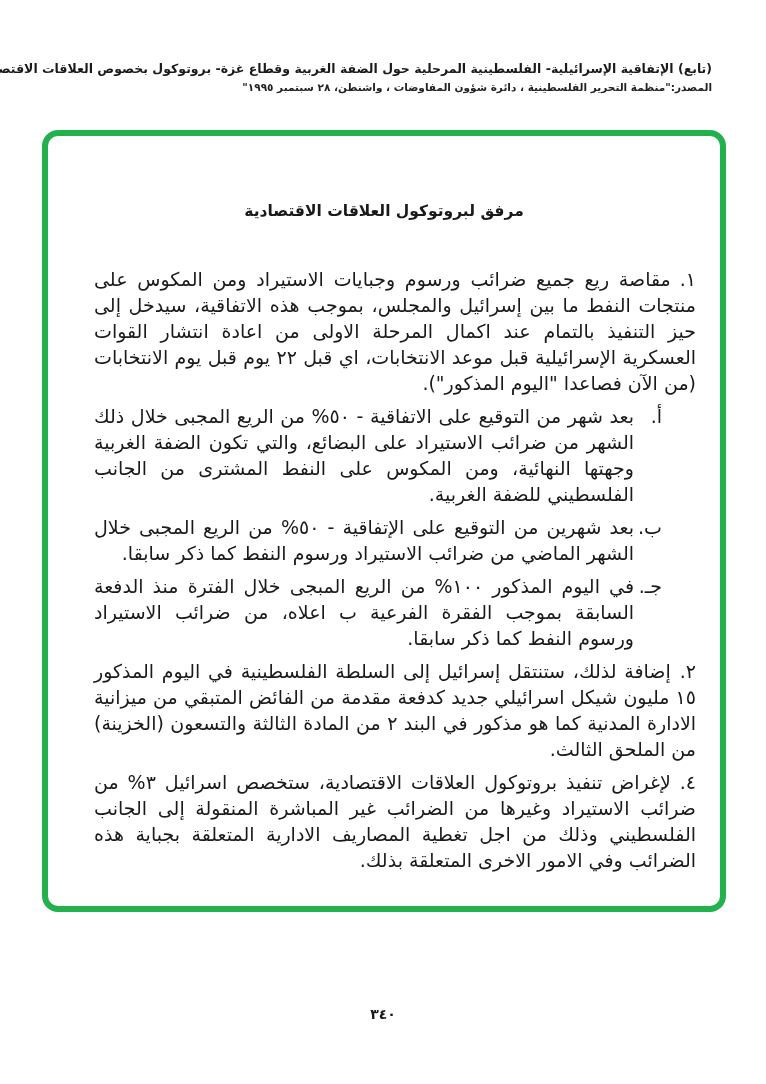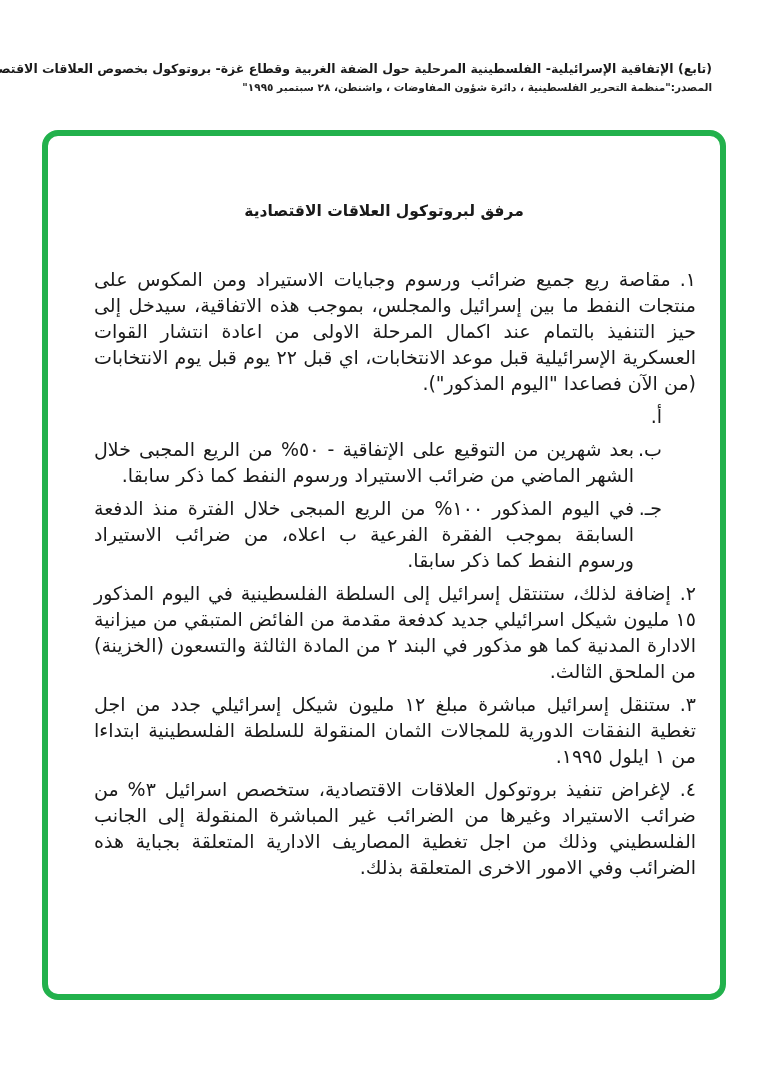--- a/index.html
+++ b/index.html
@@ -36,21 +36,21 @@
     font-size: 10.5px;
     font-weight: bold;
     margin-top: 3px;
     color: #222;
   }
   .green-box {
     position: absolute;
     top: 130px;
     left: 42px;
     width: 684px;
-    height: 870px;
+    height: 782px;
     border: 6px solid var(--border-green, #22b14c);
     border-radius: 16px;
     background: #ffffff;
   }
   .doc-title {
     direction: rtl;
     text-align: center;
     font-size: 15.5px;
     font-weight: bold;
     margin-top: 66px;
@@ -108,35 +108,38 @@
 
     <h1 class="doc-title">مرفق لبروتوكول العلاقات الاقتصادية</h1>
 
     <div class="doc-body" dir="rtl" lang="ar">
 
       <p class="para para-main"><span class="marker-inline">١.</span><span class="ptext-inline">مقاصة ريع جميع ضرائب ورسوم وجبايات الاستيراد ومن المكوس على منتجات النفط ما بين إسرائيل والمجلس، بموجب هذه الاتفاقية، سيدخل إلى حيز التنفيذ بالتمام عند اكمال المرحلة الاولى من اعادة انتشار القوات العسكرية الإسرائيلية قبل موعد الانتخابات، اي قبل ٢٢ يوم قبل يوم الانتخابات (من الآن فصاعدا "اليوم المذكور").</span></p>
 
 
       <div class="para para-sub">
         <span class="marker">أ.</span>
+        <div class="ptext">بعد شهر من التوقيع على الاتفاقية - ٥٠% من الريع المجبى خلال ذلك الشهر من ضرائب الاستيراد على البضائع، والتي تكون الضفة الغربية وجهتها النهائية، ومن المكوس على النفط المشترى من الجانب الفلسطيني للضفة الغربية.</div>
       </div>
 
       <div class="para para-sub">
         <span class="marker">ب.</span>
         <div class="ptext">بعد شهرين من التوقيع على الإتفاقية - ٥٠% من الريع المجبى خلال الشهر الماضي من ضرائب الاستيراد ورسوم النفط كما ذكر سابقا.</div>
       </div>
 
       <div class="para para-sub">
         <span class="marker">جـ.</span>
         <div class="ptext">في اليوم المذكور ١٠٠% من الريع المبجى خلال الفترة منذ الدفعة السابقة بموجب الفقرة الفرعية ب اعلاه، من ضرائب الاستيراد ورسوم النفط كما ذكر سابقا.</div>
       </div>
 
       <p class="para para-main"><span class="marker-inline">٢.</span><span class="ptext-inline">إضافة لذلك، ستنتقل إسرائيل إلى السلطة الفلسطينية في اليوم المذكور ١٥ مليون شيكل اسرائيلي جديد كدفعة مقدمة من الفائض المتبقي من ميزانية الادارة المدنية كما هو مذكور في البند ٢ من المادة الثالثة والتسعون (الخزينة) من الملحق الثالث.</span></p>
 
-      <p class="para para-main"><span class="marker-inline">٣.</span><span class="ptext-inline">ستنقل إسرائيل مباشرة مبلغ ١٢ مليون شيكل إسرائيلي جدد من اجل تغطية النفقات الدورية للمجالات الثمان المنقولة للسلطة الفلسطينية ابتداءا من ١ ايلول ١٩٩٥.</span></p>
 
       <p class="para para-main"><span class="marker-inline">٤.</span><span class="ptext-inline">لإغراض تنفيذ بروتوكول العلاقات الاقتصادية، ستخصص اسرائيل ٣% من ضرائب الاستيراد وغيرها من الضرائب غير المباشرة المنقولة إلى الجانب الفلسطيني وذلك من اجل تغطية المصاريف الادارية المتعلقة بجباية هذه الضرائب وفي الامور الاخرى المتعلقة بذلك.</span></p>
 
     </div>
   </section>
 
+  <footer class="page-footer">
+    <span class="page-number">٣٤٠</span>
+  </footer>
 
 </div>
 
 </body></html>

